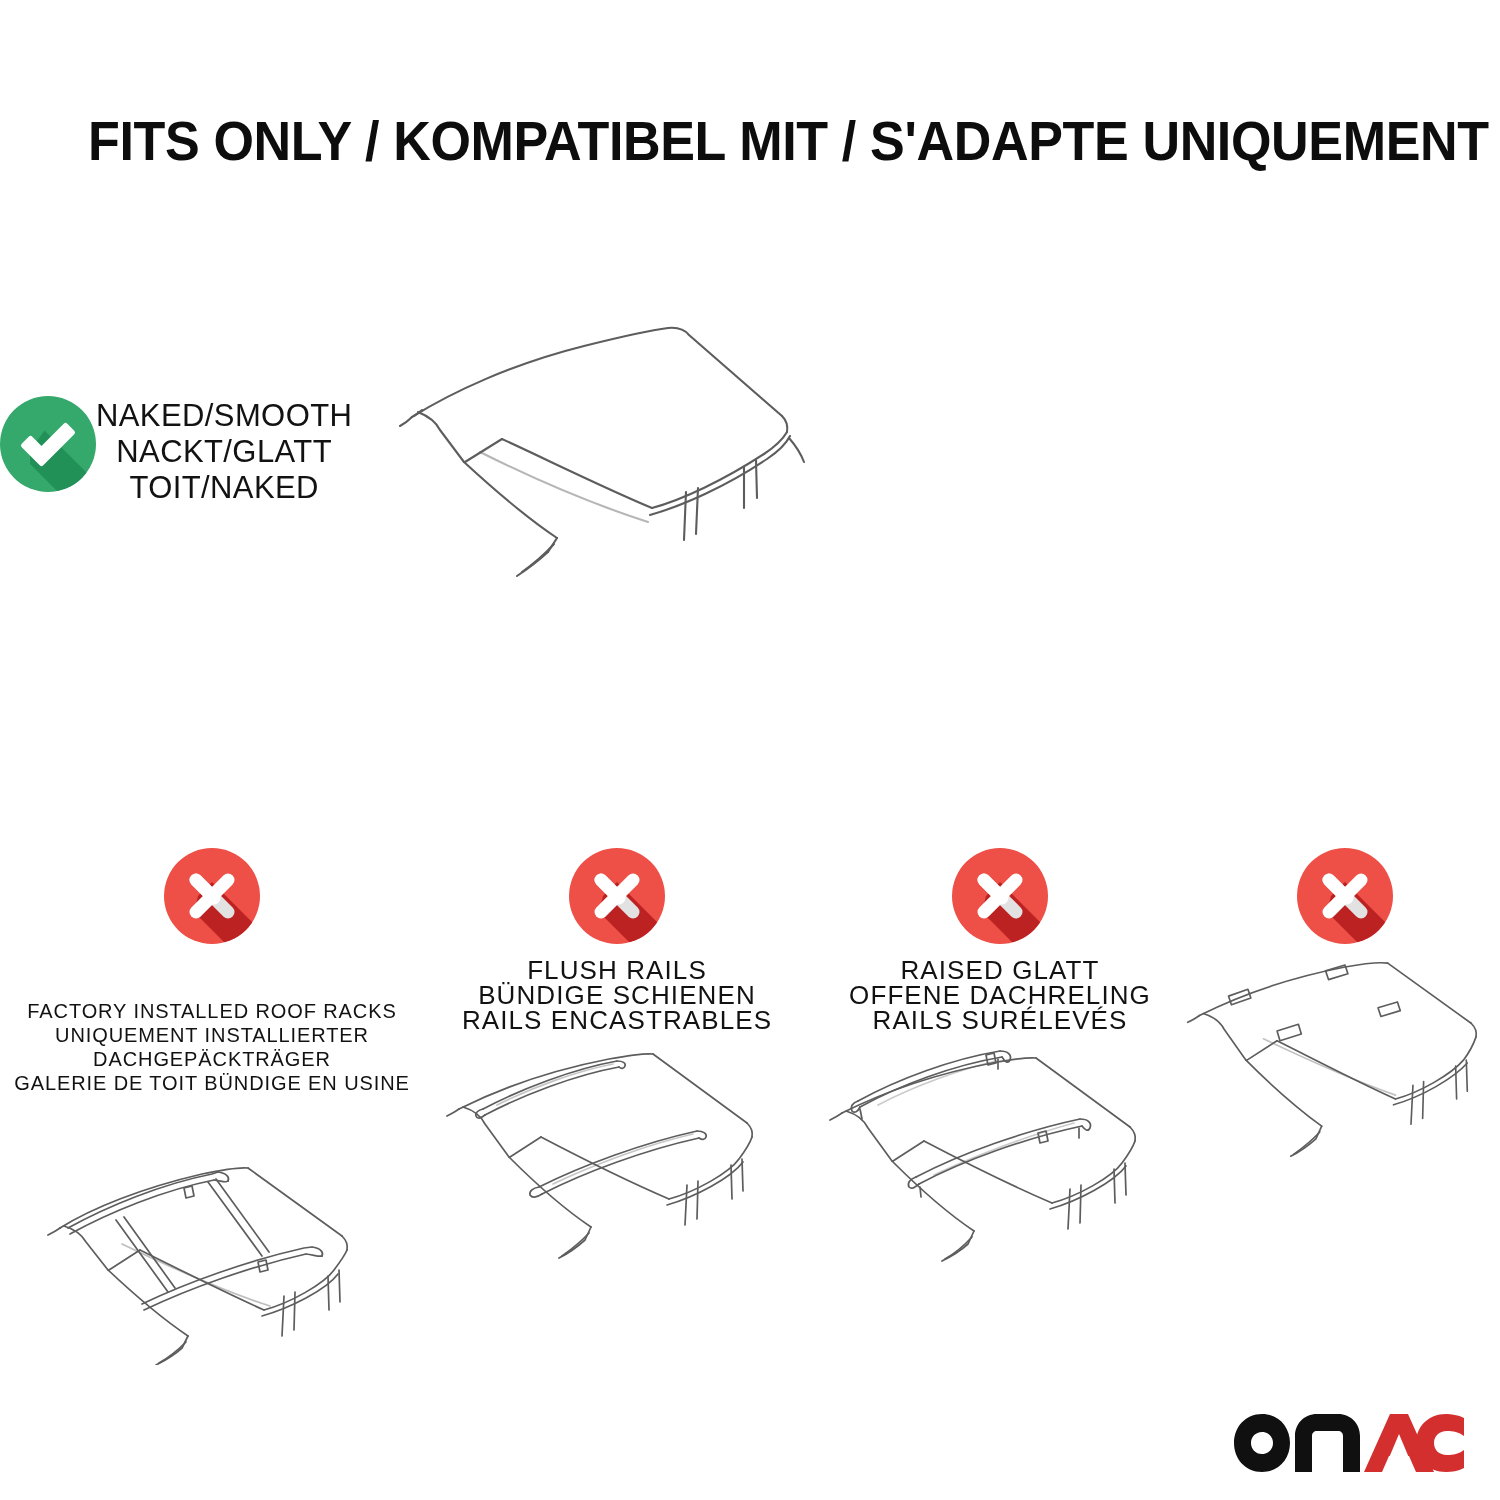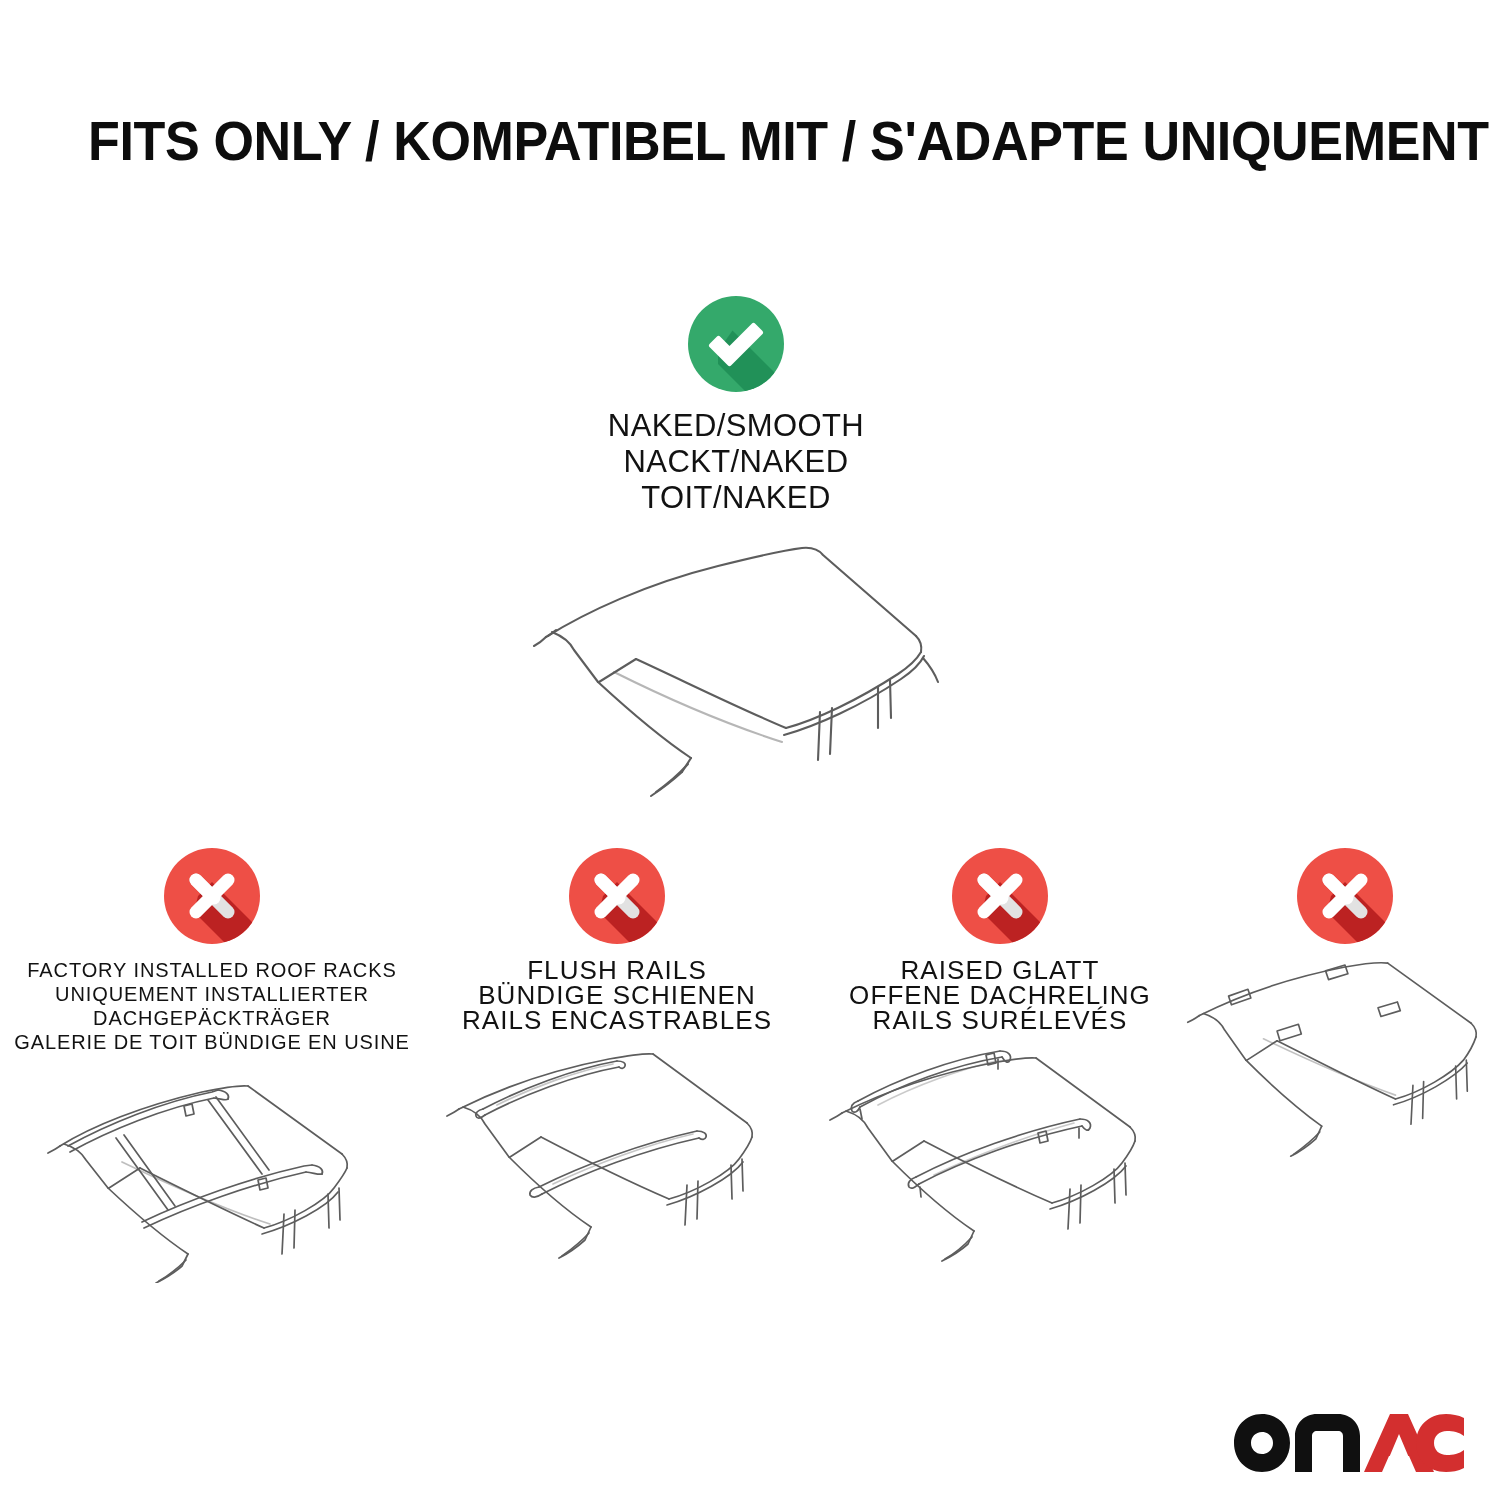--- a/index.html
+++ b/index.html
@@ -35,21 +35,21 @@
     white-space: nowrap;
   }
 
   
   .approved-block {
     position: absolute;
     left: 0;
     top: 296px;
     width: 1472px;
     display: flex;
-    flex-direction: column;
+    flex-direction: row;
     align-items: center;
   }
 
   
   .flat-icon {
     position: relative;
     width: 96px;
     height: 96px;
     border-radius: 50%;
     overflow: hidden;
@@ -90,21 +90,21 @@
     top: 848px;
     width: 1500px;
     display: flex;
     align-items: flex-start;
   }
   .reject-col {
     display: flex;
     flex-direction: column;
     align-items: center;
   }
-  .reject-col.c0 { width: 424px; }
+  .reject-col.c0 { width: 424px; gap: 41px; }
   .reject-col.c1 { width: 386px; }
   .reject-col.c2 { width: 380px; }
   .reject-col.c3 { width: 310px; }
 
   .reject-col .caption {
     margin-top: 14px;
     font-size: 26px;
     line-height: 25px;
     letter-spacing: 1.1px;
   }
@@ -139,21 +139,21 @@
     <svg width="96" height="96" viewBox="0 0 96 96" aria-hidden="true">
 
       <path d="M44.5 34.5 L70 60 L96 86 L96 96 L58 96 L30 68 L30 55 Z" fill="#1f8f57" opacity="0.92"></path>
 
       <path d="M23.5 49.5 L30.5 42.5 L41.5 53.5 L65.5 29.5 L72.5 36.5 L41.5 67.5 Z" fill="#ffffff" stroke="#ffffff" stroke-width="5" stroke-linejoin="round"></path>
     </svg>
   </div>
 
   <div class="caption">
     <span class="line">NAKED/SMOOTH</span>
-    <span class="line">NACKT/NAKED</span>
+    <span class="line">NACKT/GLATT</span>
     <span class="line">TOIT/NAKED</span>
   </div>
 
   <div class="roof-hero">
     <svg viewBox="0 0 500 280" aria-hidden="true">
       <g fill="none" stroke="#5d5d5d" stroke-width="2.1" stroke-linecap="round" stroke-linejoin="round">
 
         <path d="M60 105 C100 80 160 52 232 34 C276 23 300 18 316 16 C326 15 333 18 337 23 L430 104"></path>
         <path d="M60 105 C56 109 52 112 48 114"></path>
         <path d="M62 104 L70 98"></path>

